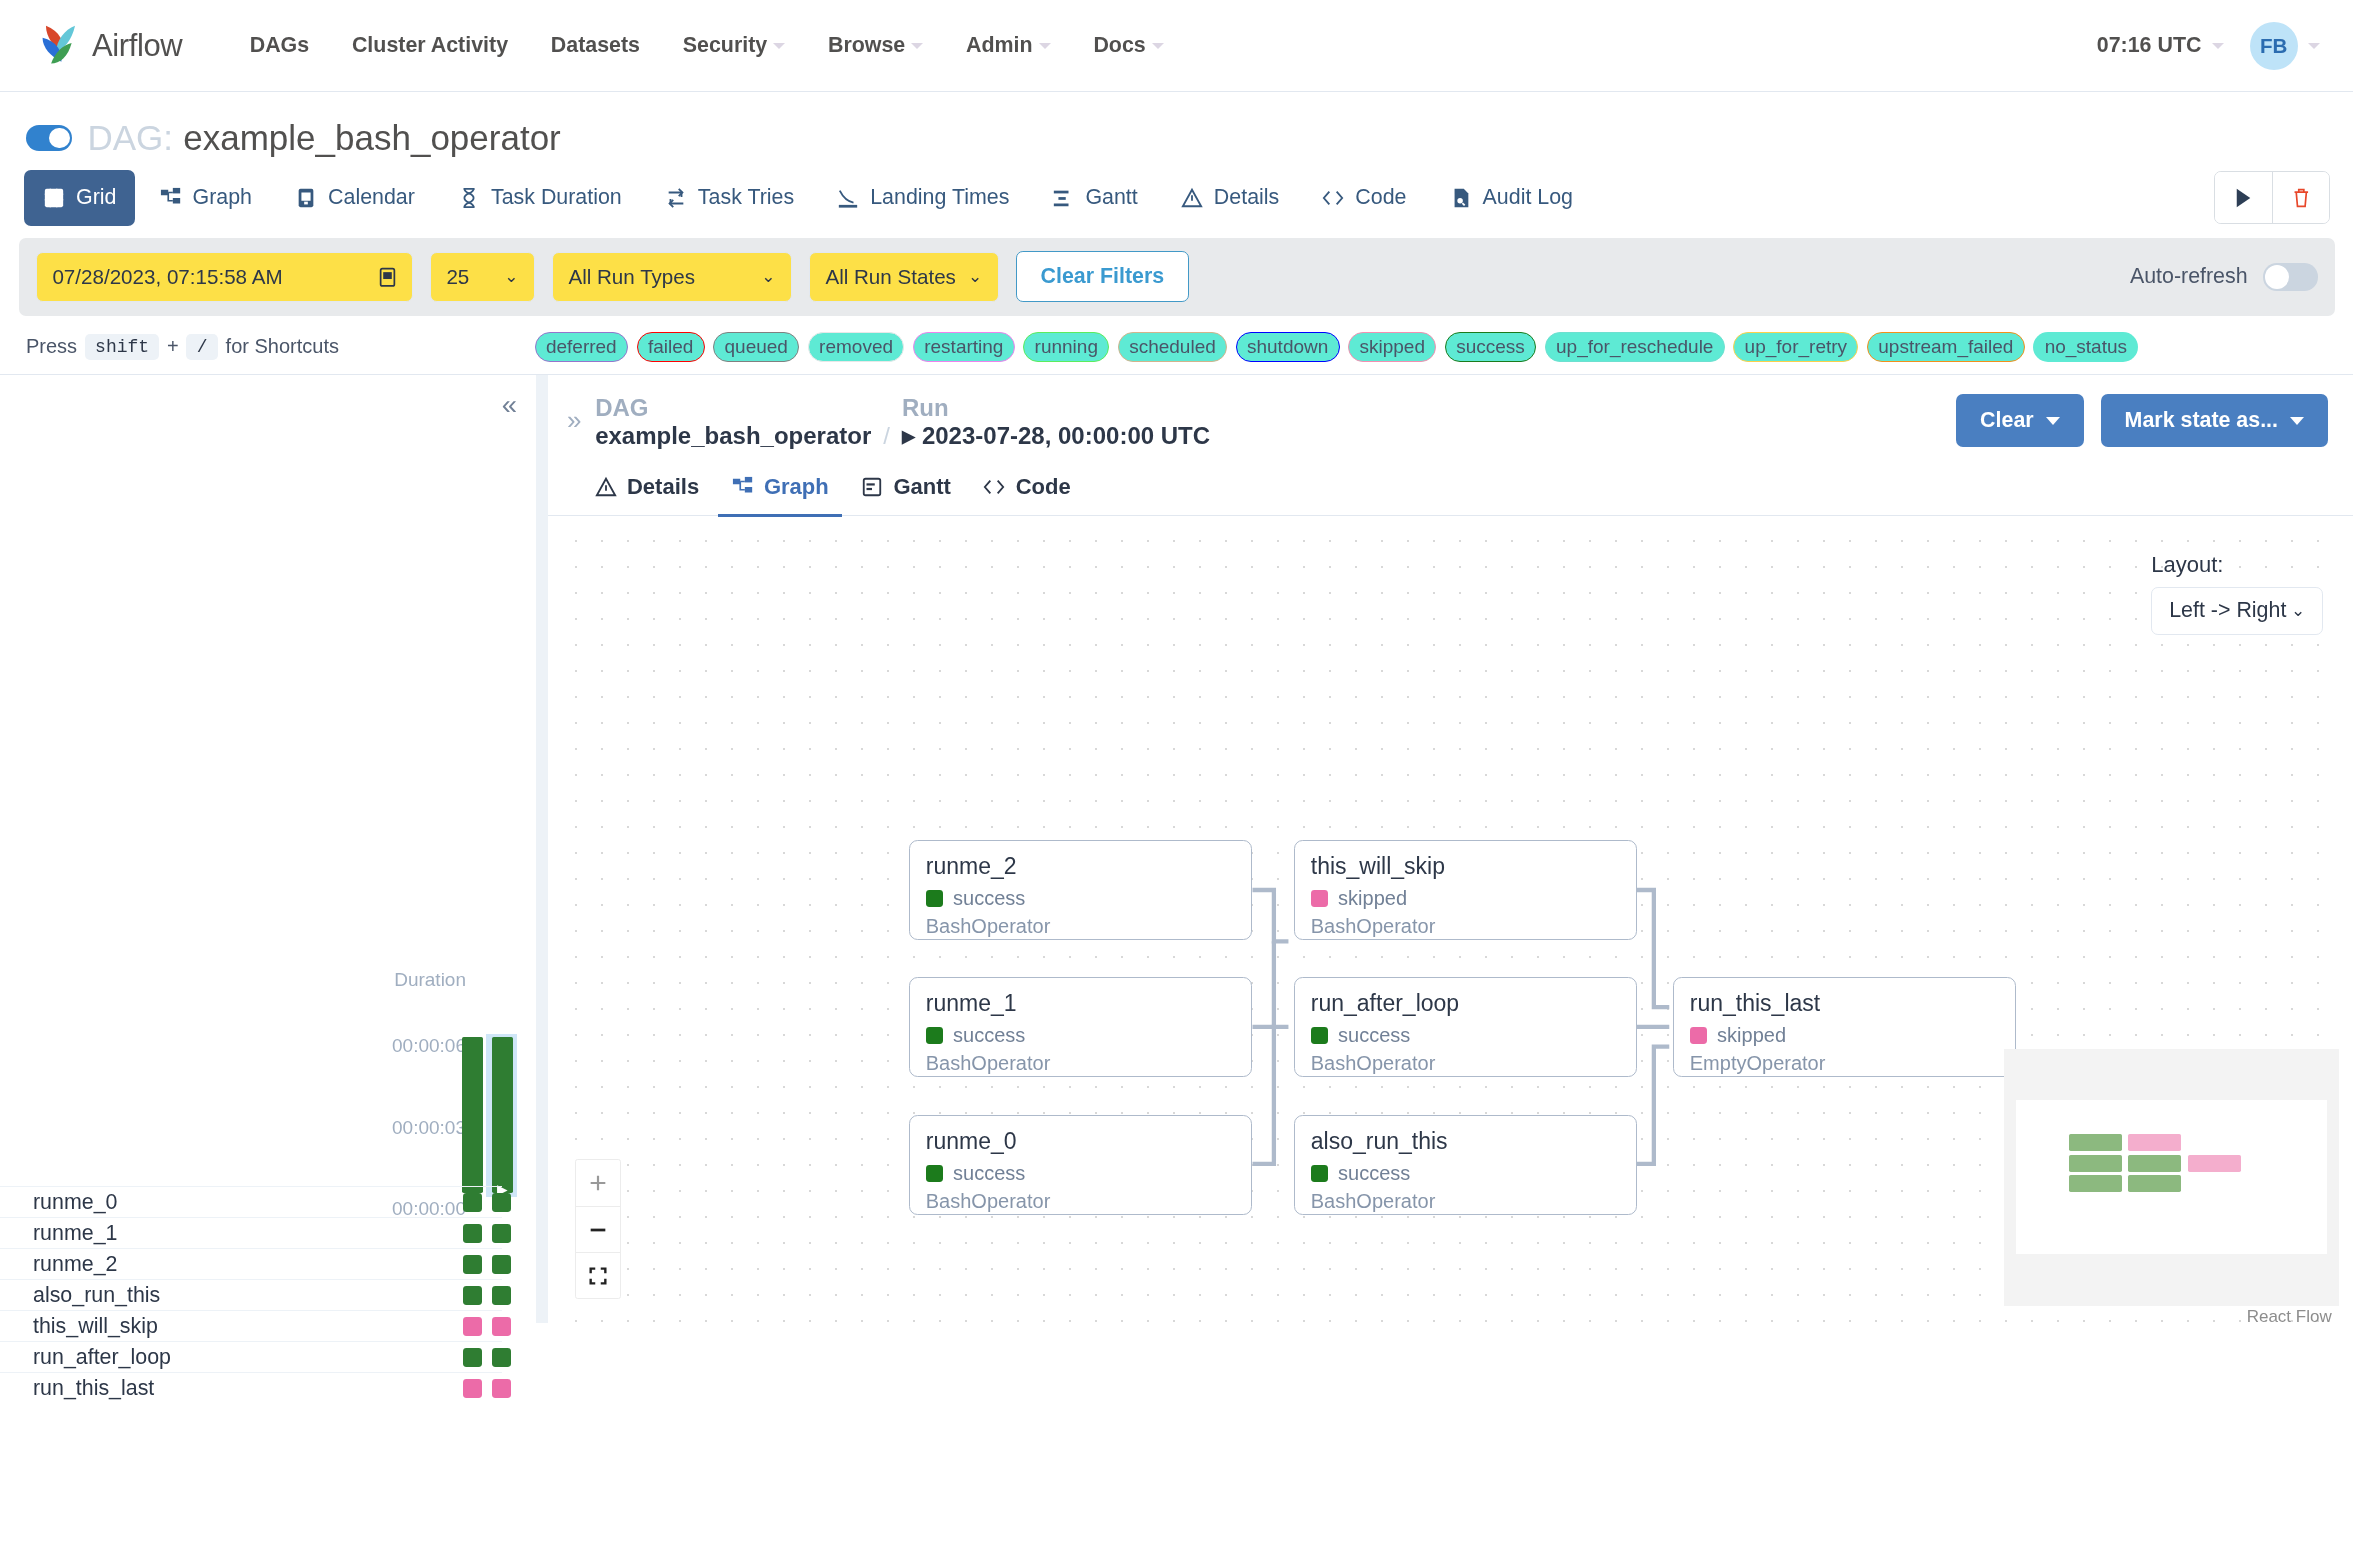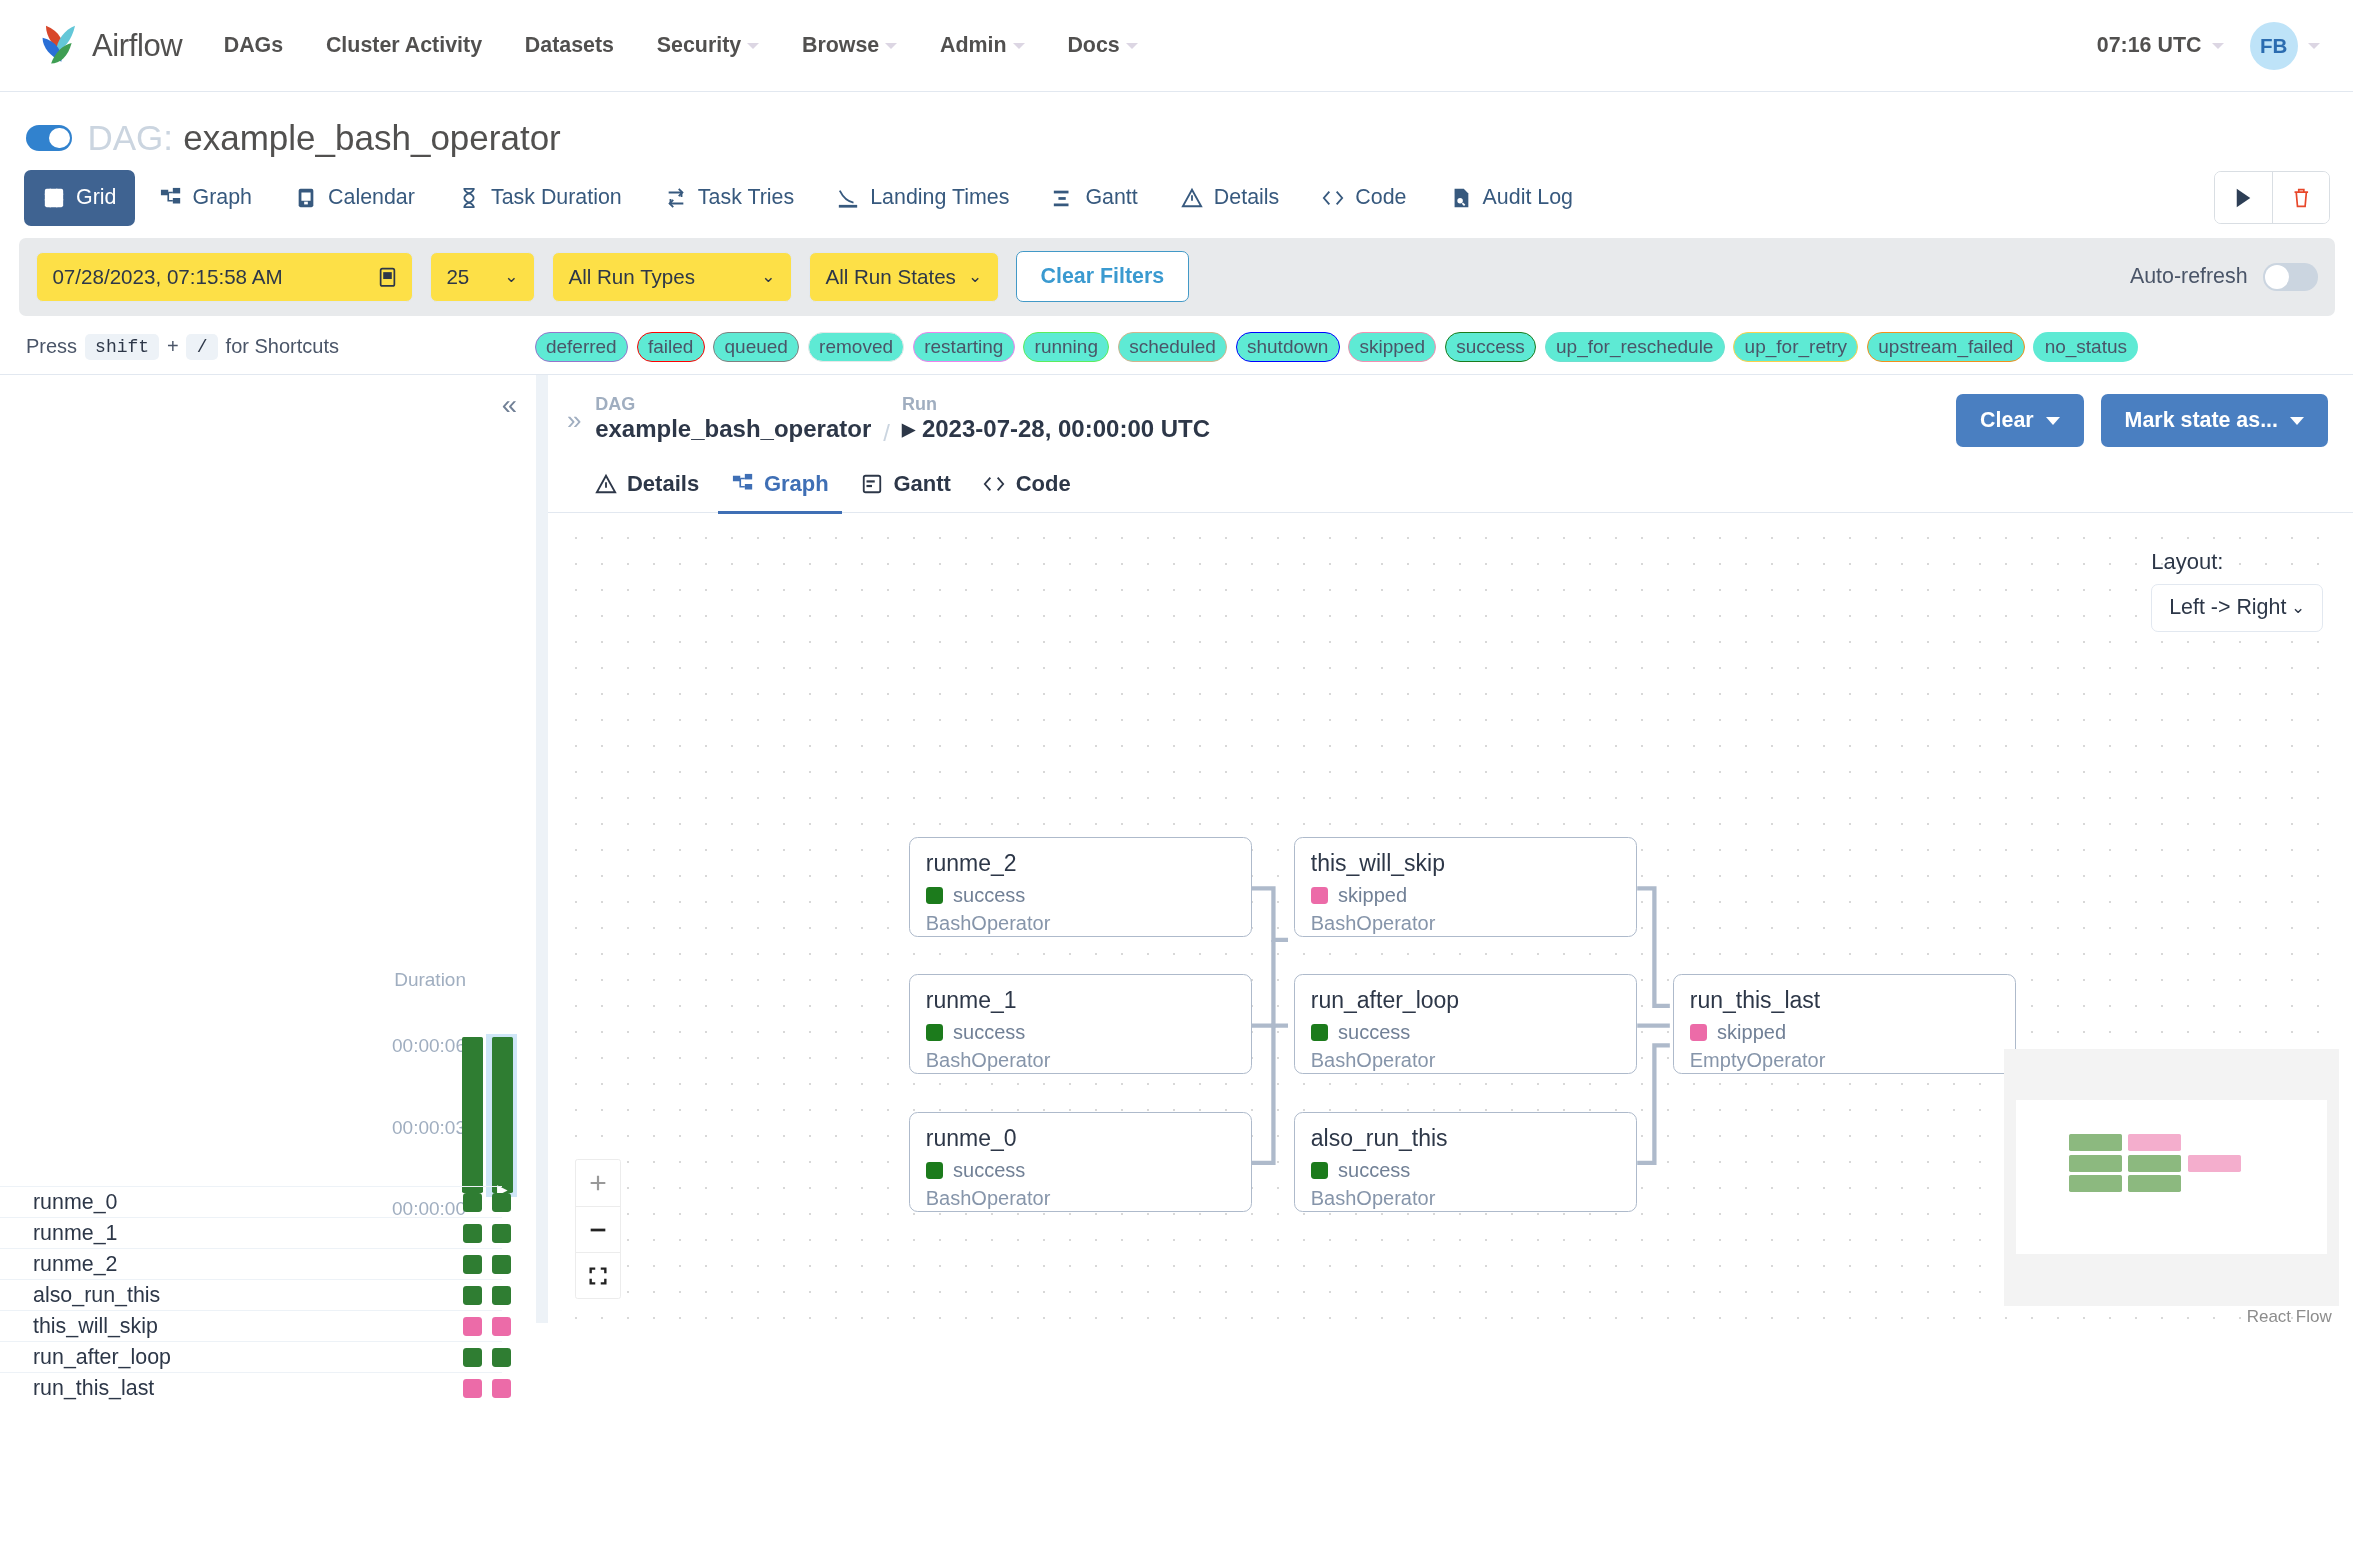--- a/index.html
+++ b/index.html
@@ -8,21 +8,21 @@
     font-family: "Liberation Sans", sans-serif;
     background: #fff; color: #51504f; overflow: hidden;
   }
 
   
   .navbar {
     height: 92px; display: flex; align-items: center;
     padding: 0 34px; background: #fff;
     border-bottom: 0.9px solid #e2e8f0;
   }
-  .brand { display: flex; align-items: center; gap: 5.1px; margin-right: 20px; }
+  .brand { display: flex; align-items: center; gap: 5.1px; margin-right: 46px; }
   .brand-mark { width: 53px; height: 53px; position: relative; }
   .brand-text { font-size: 31px; color: #51504f; letter-spacing: -0.4px; }
   .nav-links { display: flex; align-items: center; gap: 0px; }
   .nav-link {
     font-size: 21.4px; font-weight: bold; color: #51504f;
     padding: 8.6px 21.4px; cursor: pointer; white-space: nowrap;
     display: flex; align-items: center; gap: 6px;
   }
   .caret {
     width: 0; height: 0; border-left: 6px solid transparent;
@@ -149,21 +149,21 @@
   }
   .sq { position: absolute; width: 19px; height: 19px; border-radius: 3.4px; }
 
   .vsep { width: 12px; background: #edf2f7; flex: none; }
 
   
   .rightpane { flex: 1; display: flex; flex-direction: column; background: #fff; min-width: 0; }
   .bc-row { display: flex; align-items: flex-start; padding: 19px 26px 0 19px; }
   .bc-expand { font-size: 26px; color: #a0aec0; margin-right: 13.7px; margin-top: 10.3px; cursor: pointer; }
   .bc-group { display: flex; flex-direction: column; }
-  .bc-cap { font-size: 18px; color: #a0aec0; font-weight: bold; }
+  .bc-cap { font-size: 24px; color: #a0aec0; font-weight: bold; }
   .bc-val { font-size: 24px; color: #2d3748; font-weight: bold; }
   .bc-val.run { display: flex; align-items: center; gap: 6.9px; }
   .bc-slash { font-size: 24px; color: #cbd5e0; margin: 0 12px; align-self: flex-end; }
   .bc-right { margin-left: auto; display: flex; gap: 17px; align-items: center; }
   .bluebtn {
     background: #4a7fc1; color: #fff; border-radius: 6.9px; height: 53px;
     display: flex; align-items: center; padding: 0 24px; gap: 12px;
     font-size: 21.4px; font-weight: bold; cursor: pointer; white-space: nowrap;
   }
   .wcaret { width:0;height:0;border-left:7.7px solid transparent;border-right:7.7px solid transparent;border-top:8.6px solid #fff; }

